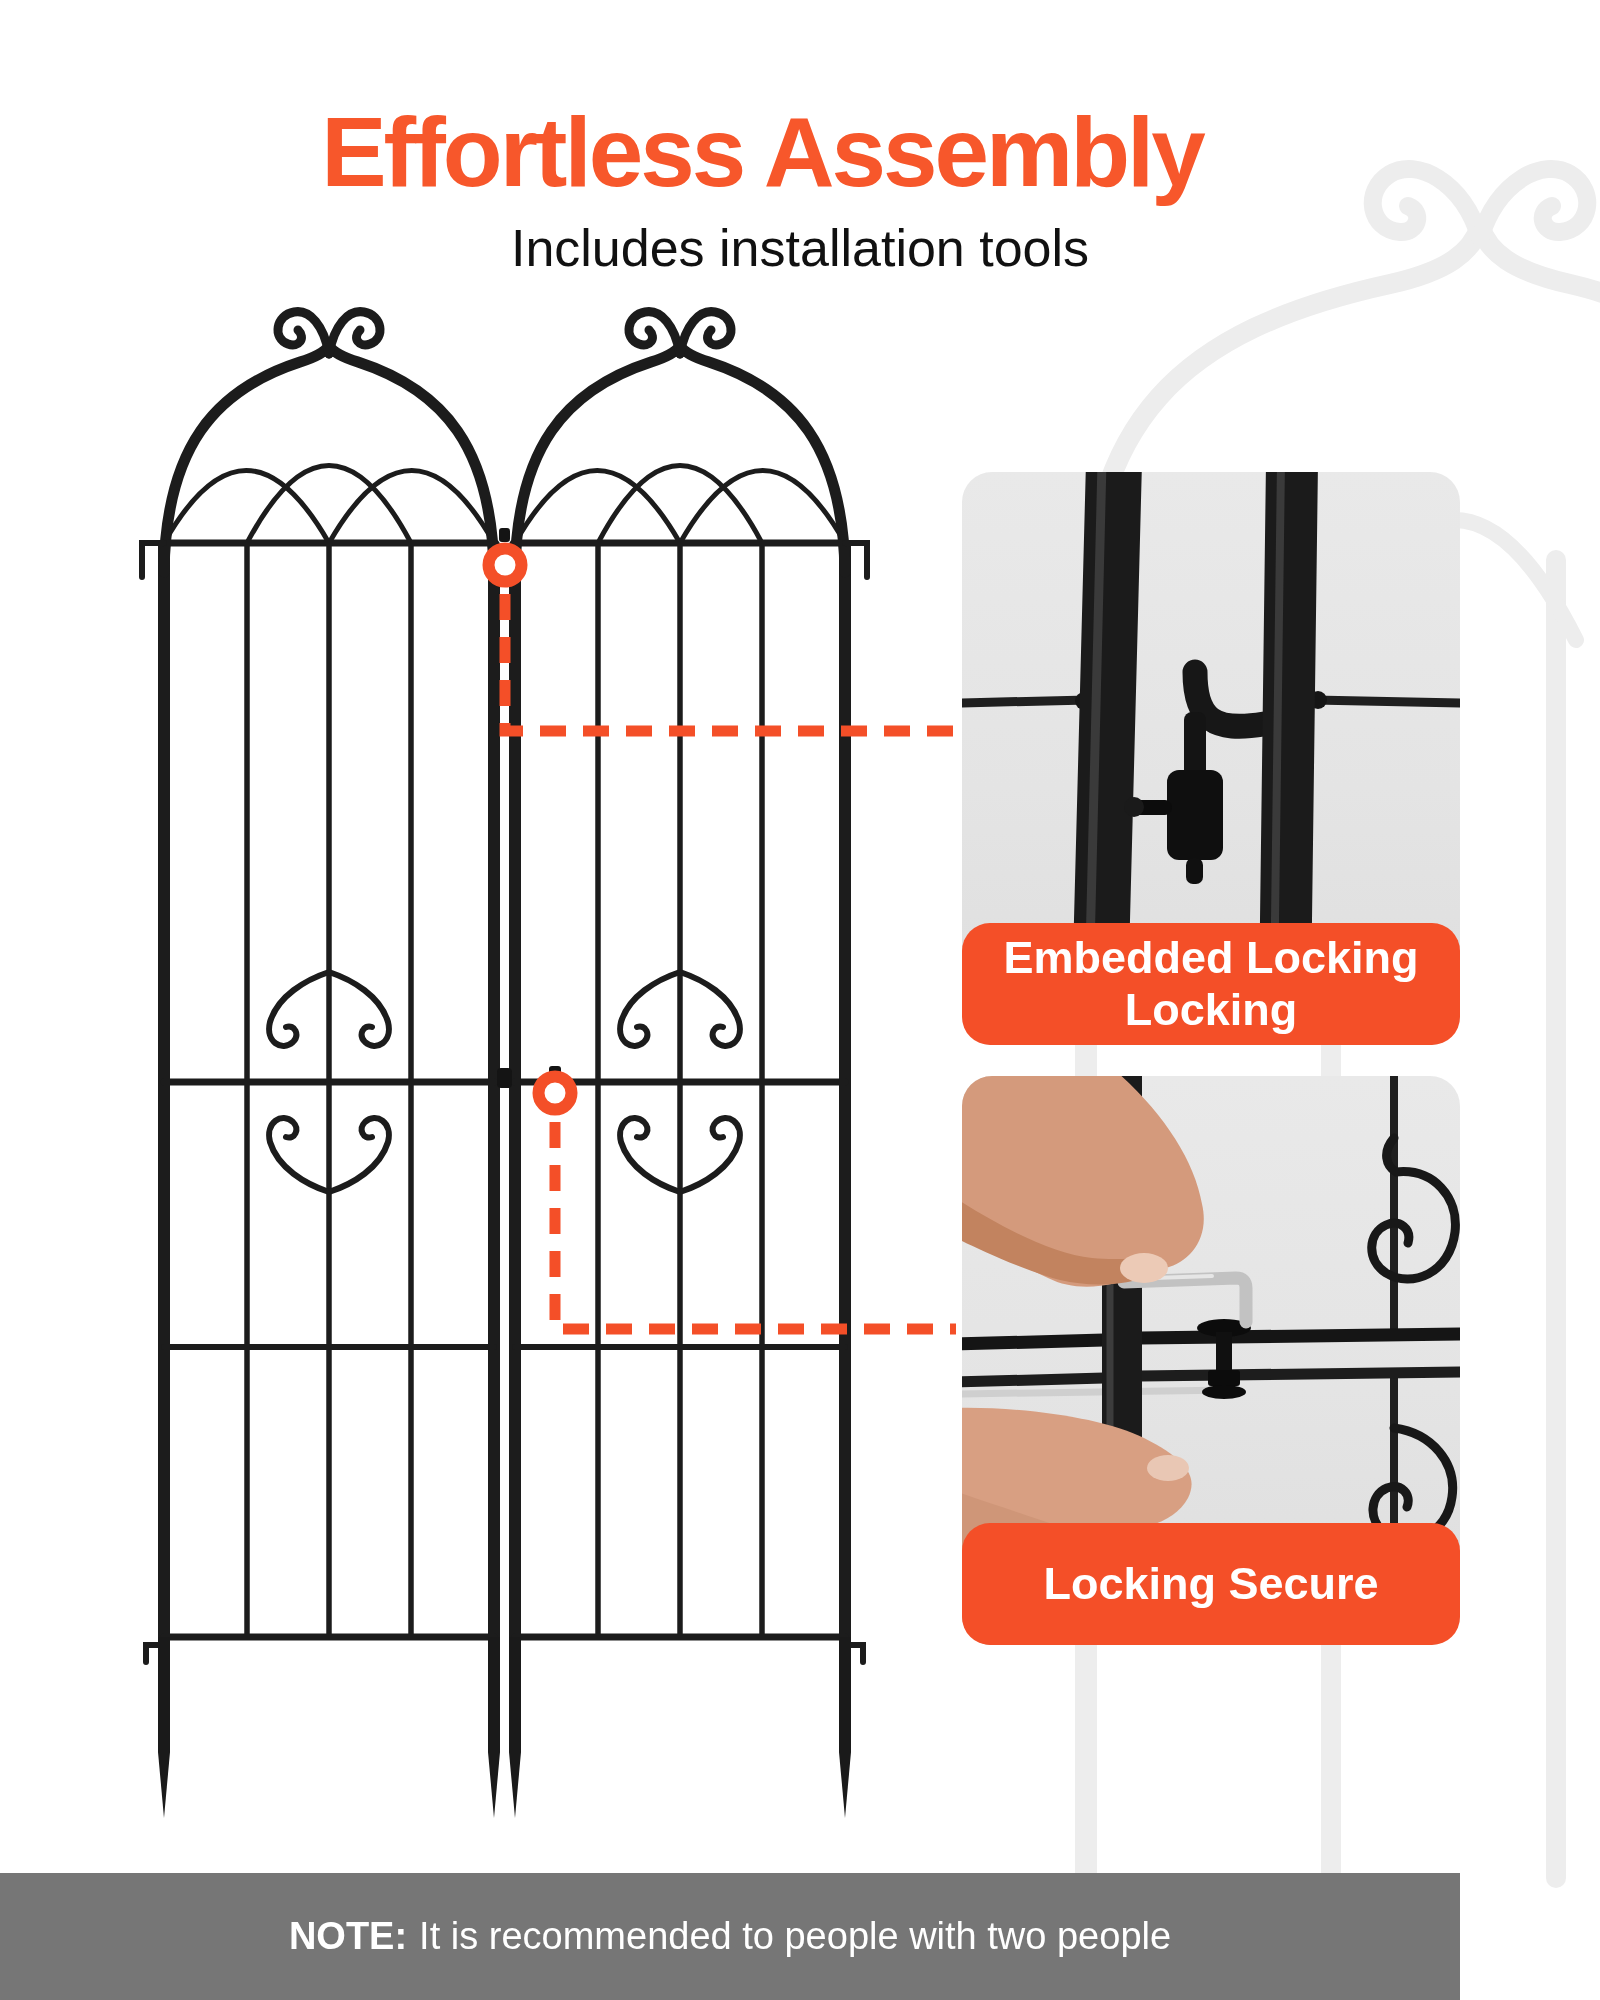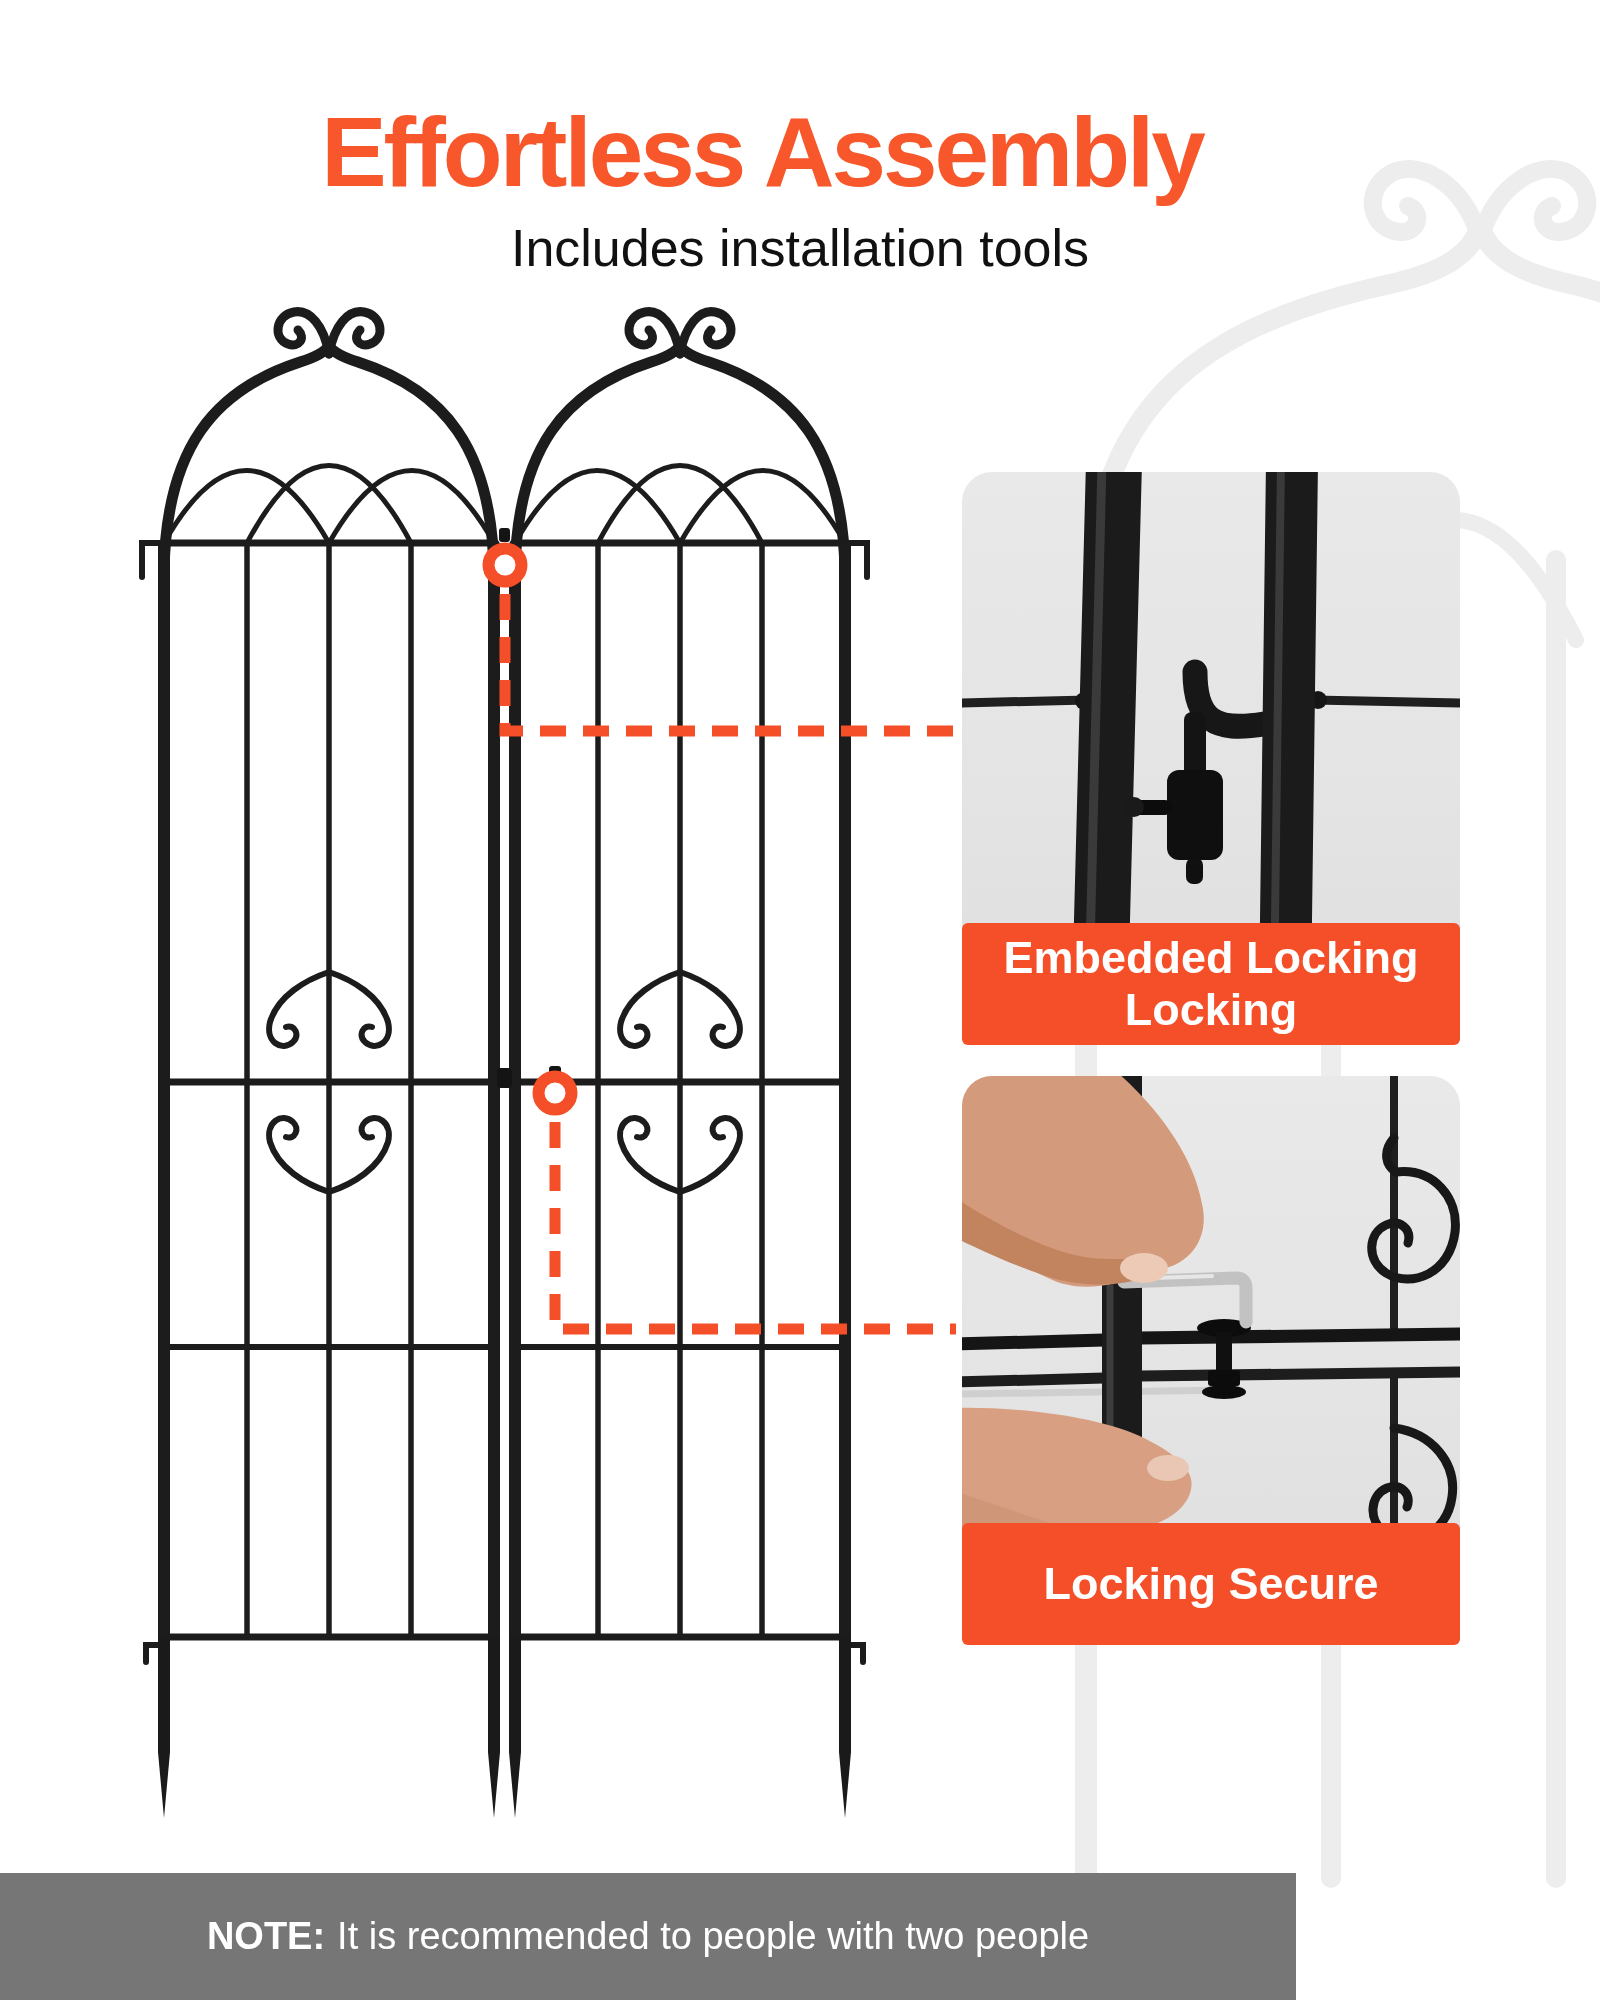--- a/index.html
+++ b/index.html
@@ -25,30 +25,30 @@
   #callouts{z-index:3;}
   
   .photo{
     overflow:hidden;border-radius:30px;z-index:4;
     background:linear-gradient(180deg,#e9e9e9 0%,var(--photo_bg,#e4e4e4) 55%,#dedede 100%);
   }
   #photo1{left:962px;top:472px;width:498px;height:573px;}
   #photo2{left:962px;top:1076px;width:498px;height:569px;}
   
   .callout-label{
-    left:962px;width:498px;height:122px;border-radius:6px;
+    left:962px;width:498px;height:122px;border-radius:28px;
     background:var(--accent,#F44F28);color:#ffffff;z-index:5;
     display:flex;flex-direction:column;align-items:center;justify-content:center;
     font-size:45px;font-weight:bold;line-height:1.16;text-align:center;
   }
   #label1{top:923px;}
   #label2{top:1523px;}
   
   #note-bar{
-    left:0;top:1873px;width:1296px;height:127px;
+    left:0;top:1873px;width:1460px;height:127px;
     background:var(--note_bar,#767676);color:#ffffff;z-index:6;
     display:flex;align-items:center;justify-content:center;
     font-size:38px;
   }
   #note-bar .prefix{font-weight:bold;margin-right:12px;}
 </style>
 </head>
 <body>
 
 <div id="canvas">

